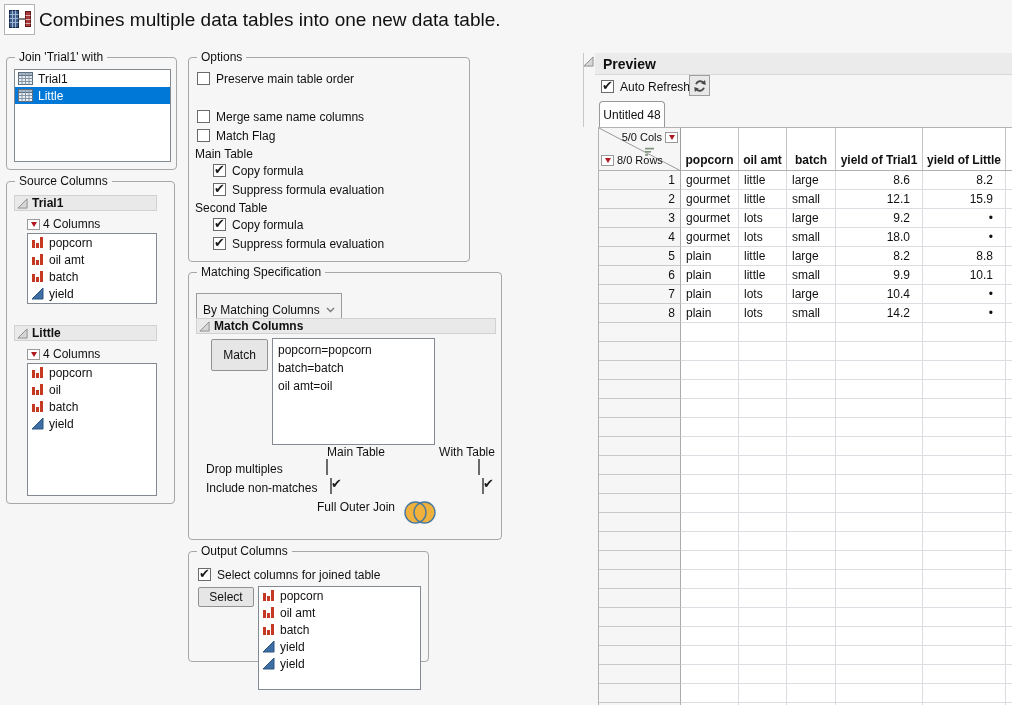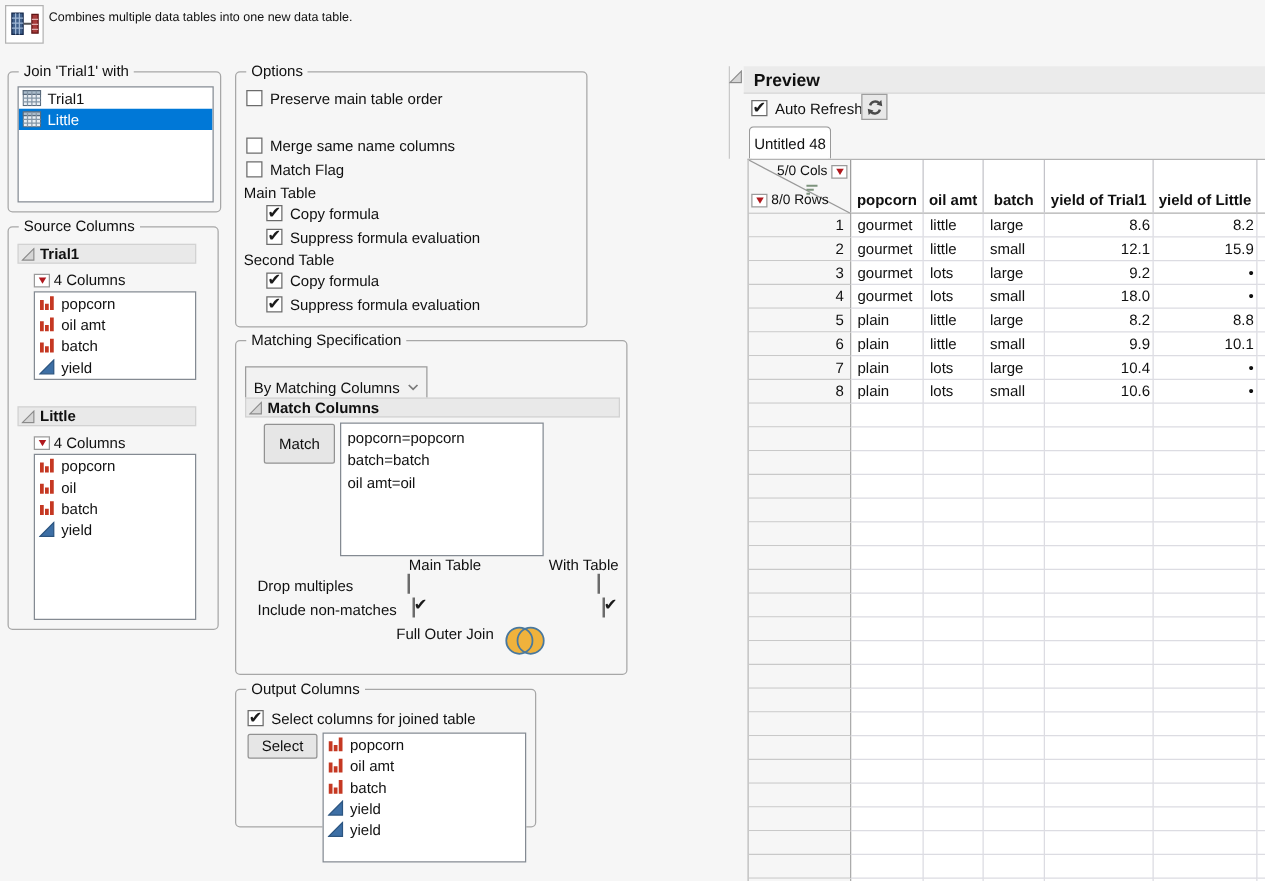--- a/index.html
+++ b/index.html
@@ -31,39 +31,39 @@
   #pv-tab{position:absolute;left:599px;top:101px;width:66px;height:26px;background:#fff;border:1px solid #999;border-bottom:none;border-radius:4px 4px 0 0;display:flex;align-items:center;justify-content:center}
   #pv-table{position:absolute;left:598px;top:127px;width:490px;height:578px;background:#fff;border-top:1px solid #b3b3b3;border-left:1px solid #b3b3b3;overflow:hidden}
   .pv-headrow{display:flex;height:43px;border-bottom:1px solid #b0b0b0;background:#fff}
   .pv-corner{width:82px;flex:0 0 82px;position:relative;background:#f6f6f6;border-right:1px solid #9f9f9f;font-size:11px}
   .pvh{border-right:1px solid #c3c3c9;display:flex;align-items:flex-end;justify-content:center;font-weight:bold;padding-bottom:3px}
   .pvh.fill{border-right:none}
   .pvr{display:flex;height:19px}
   .pvrh{width:82px;flex:0 0 82px;background:#f6f6f6;border-right:1px solid #ababab;border-bottom:1px solid #c9c9c9;text-align:right;padding:2px 5px 0 0}
   .pvc{border-right:1px solid #dcdce2;border-bottom:1px solid #dcdce2;padding-top:2px;overflow:hidden}
   .pvc.txt{text-align:left;padding-left:5px}
-  .pvc.num{text-align:right;padding-right:2px}
+  .pvc.num{text-align:right;padding-right:12px}
   .pvc.fill{border-right:none}
   .cornrow{position:absolute;display:flex;align-items:center;gap:3px}
 </style>
 </head>
 <body>
 
 <div id="app">
 
   <div class="abs" style="left:4px;top:4px;width:31px;height:31px;background:#fff;border:1px solid #b2b2b2;display:flex;align-items:center;justify-content:center">
     <svg width="26" height="26" viewBox="0 0 26 26">
       <rect x="2.5" y="3.5" width="9" height="17" fill="#3f5f8a" stroke="#16294a"></rect>
       <path d="M2.5 7.5h9M2.5 11.5h9M2.5 15.5h9M5.5 3.5v17M8.5 3.5v17" stroke="#9fb6d4" stroke-width="1" fill="none"></path>
       <path d="M12 12h6" stroke="#555" stroke-width="1.5"></path>
       <rect x="18.5" y="4.5" width="5" height="15" fill="#a63a3a" stroke="#5f1616"></rect>
       <path d="M18.5 8.5h5M18.5 12.5h5M18.5 16.5h5" stroke="#e0b0b0" fill="none"></path>
     </svg>
   </div>
-  <div class="lbl" style="left:39px;top:9px;font-size:10px">Combines multiple data tables into one new data table.</div>
+  <div class="lbl" style="left:39px;top:9px;font-size:19px">Combines multiple data tables into one new data table.</div>
 
   <div class="group" style="left:6px;top:57px;width:171px;height:113px">
     <span class="gtitle">Join 'Trial1' with</span>
     <div class="listbox" id="join-list" style="left:7px;top:11px;width:157px;height:93px">
         <div class="jitem">
           <svg class="ci" width="15" height="13" viewBox="0 0 15 13">
             <rect x="0.5" y="0.5" width="14" height="12" fill="#e9eef3" stroke="#5a6b7d"></rect>
             <rect x="0.5" y="0.5" width="14" height="3" fill="#aabccb" stroke="#5a6b7d"></rect>
             <path d="M4 0.5v12M7.5 0.5v12M11 0.5v12M0.5 6.5h14M0.5 9.5h14" stroke="#8496a6" fill="none"></path>
           </svg>
@@ -417,21 +417,21 @@
           <div class="pvc txt" style="width: 49px;">large</div>
           <div class="pvc num" style="width: 87px;">10.4</div>
           <div class="pvc num" style="width: 83px;">•</div>
           <div class="pvc fill" style="width: 8px;"></div>
         </div>
         <div class="pvr">
           <div class="pvrh">8</div>
           <div class="pvc txt" style="width: 58px;">plain</div>
           <div class="pvc txt" style="width: 48px;">lots</div>
           <div class="pvc txt" style="width: 49px;">small</div>
-          <div class="pvc num" style="width: 87px;">10.6</div>
+          <div class="pvc num" style="width: 87px;">14.2</div>
           <div class="pvc num" style="width: 83px;">•</div>
           <div class="pvc fill" style="width: 8px;"></div>
         </div>
         <div class="pvr">
           <div class="pvrh"></div>
           <div class="pvc txt" style="width: 58px;"></div>
           <div class="pvc txt" style="width: 48px;"></div>
           <div class="pvc txt" style="width: 49px;"></div>
           <div class="pvc num" style="width: 87px;"></div>
           <div class="pvc num" style="width: 83px;"></div>

